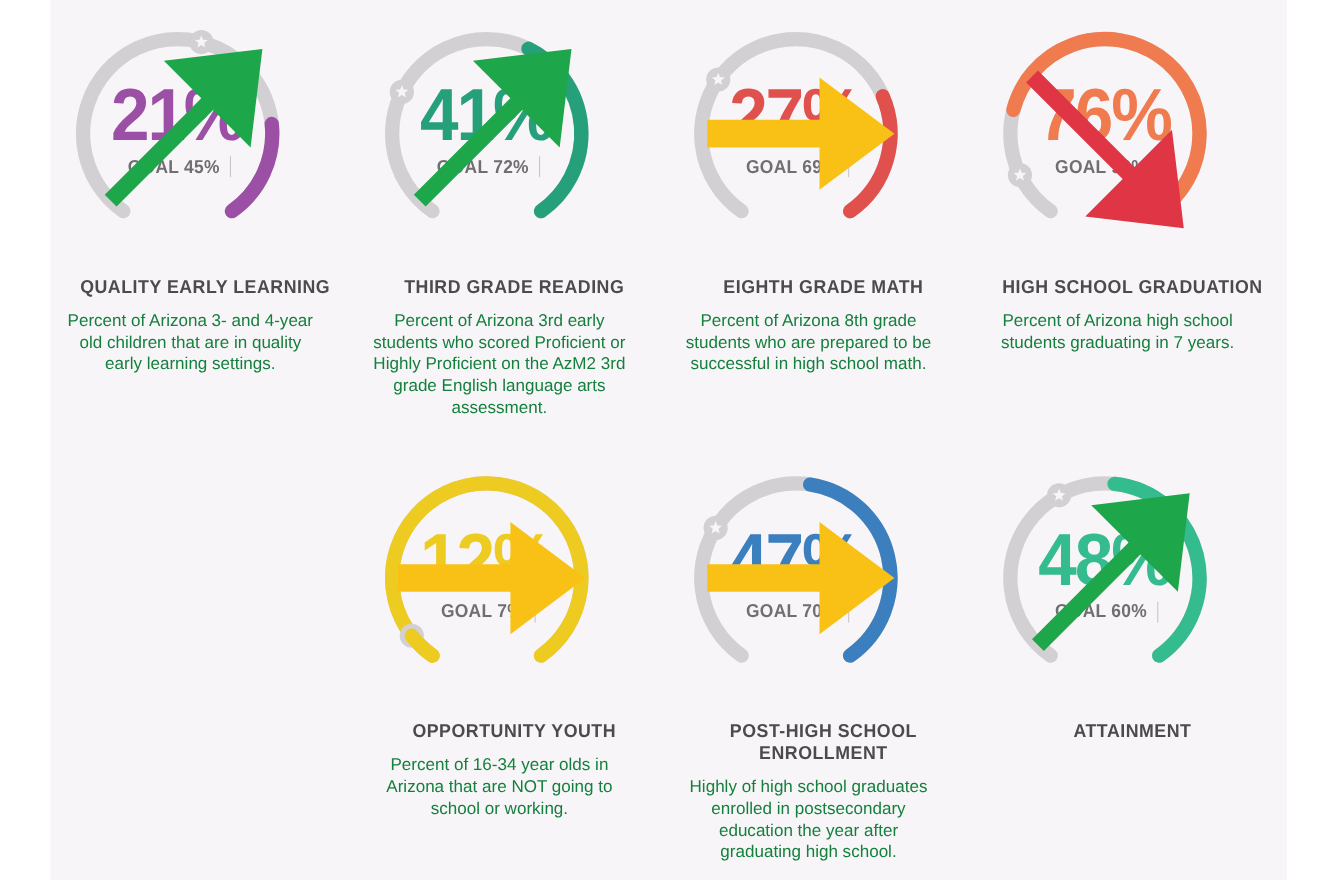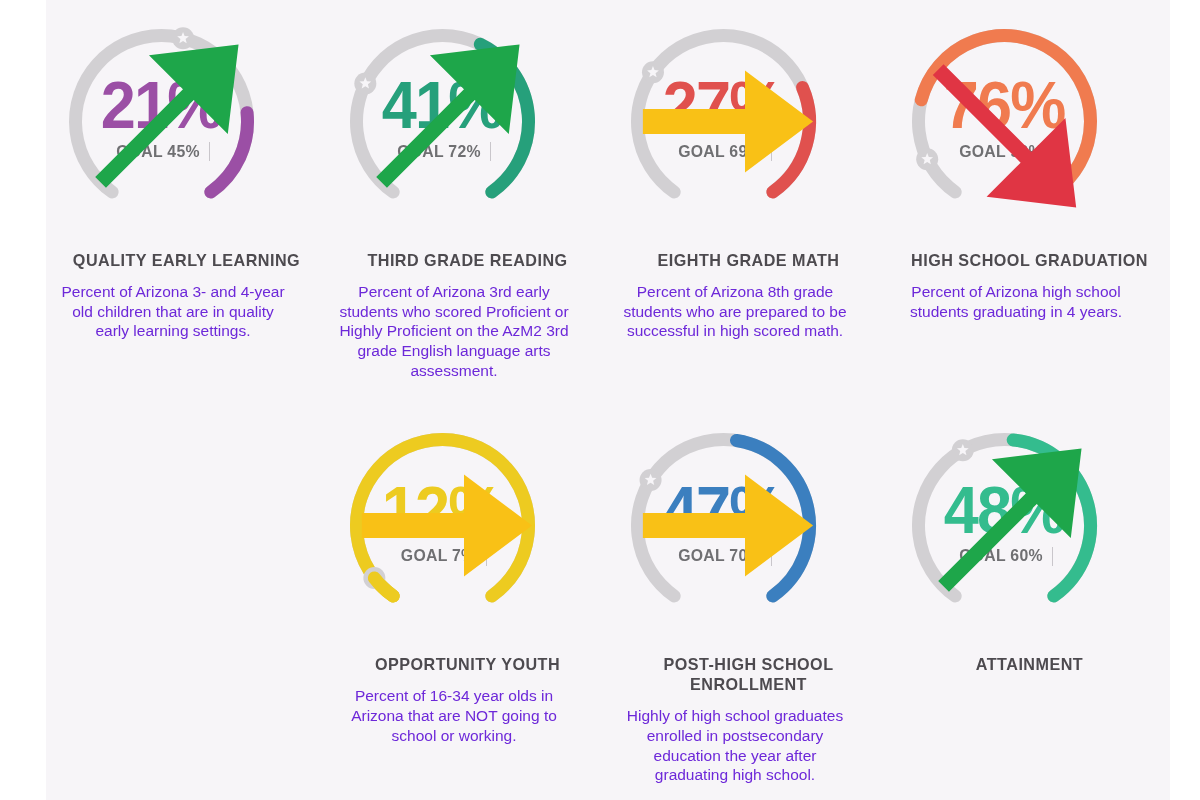--- a/index.html
+++ b/index.html
@@ -101,21 +101,21 @@
     letter-spacing: 0.5px;
     color: #4d4a4f;
     text-transform: uppercase;
     text-align: center;
     margin-top: 22px;
     transform: scaleX(0.95);
   }
   .desc {
     font-size: 15.5px;
     line-height: 1.27;
-    color: #6d28d9;
+    color: #15803d;
     text-align: center;
     margin-top: 11px;
     max-width: 238px;
   }
 </style>
 </head>
 <body>
 
 <div id="panel">
   <div class="grid">
@@ -186,21 +186,21 @@
         <div class="sub">
           <span class="goal">GOAL 69%</span>
           <span class="divider"></span>
           <svg class="trend" viewBox="0 0 24 24">
       <path d="M3 10.6 h11.4 v-4.3 L22 12 l-7.6 5.7 v-4.3 H3 Z" fill="#f9c116"></path>
                 </svg>
         </div>
       </div>
     </div>
     <div class="title">EIGHTH GRADE MATH</div>
-    <div class="desc">Percent of Arizona 8th grade students who are prepared to be successful in high scored math.</div>
+    <div class="desc">Percent of Arizona 8th grade students who are prepared to be successful in high school math.</div>
   </div>
   <div class="card">
     <div class="gauge-wrap">
       <svg viewBox="0 0 215 215">
         <path d="M 58.17 177.95 A 86 86 0 1 1 156.83 177.95" fill="none" stroke="#d2d0d3" stroke-width="13" stroke-linecap="round"></path>
         <path d="M 24.28 85.82 A 86 86 0 1 1 156.83 177.95" fill="none" stroke="#f07b4f" stroke-width="13" stroke-linecap="round"></path>
         <g>
                 <circle cx="30.20" cy="145.20" r="11" fill="#d2d0d3"></circle>
           <polygon points="30.20,139.00 31.79,143.02 36.10,143.28 32.77,146.03 33.85,150.22 30.20,147.90 26.56,150.22 27.64,146.03 24.31,143.28 28.62,143.02" fill="#f7f5f8"></polygon>
               </g>
@@ -211,21 +211,21 @@
         <div class="sub">
           <span class="goal">GOAL 90%</span>
           <span class="divider"></span>
           <svg class="trend" viewBox="0 0 24 24">
     <path d="M5.2 5.6 L15 15.4 L18.8 11.6 L20 21.6 L10 20.4 L13.8 16.6 L4 6.8 Z" fill="#e03544"></path>
                 </svg>
         </div>
       </div>
     </div>
     <div class="title">HIGH SCHOOL GRADUATION</div>
-    <div class="desc">Percent of Arizona high school students graduating in 4 years.</div>
+    <div class="desc">Percent of Arizona high school students graduating in 7 years.</div>
   </div>
       </div>
     <div class="row row2" id="row2">
         <div class="card empty"></div>
   <div class="card">
     <div class="gauge-wrap">
       <svg viewBox="0 0 215 215">
         <path d="M 58.17 177.95 A 86 86 0 1 1 156.83 177.95" fill="none" stroke="#d2d0d3" stroke-width="13" stroke-linecap="round"></path>
         <path d="M 58.17 177.95 A 86 86 0 1 1 156.83 177.95" fill="none" stroke="#edcb20" stroke-width="13" stroke-linecap="round"></path>
         <g>

